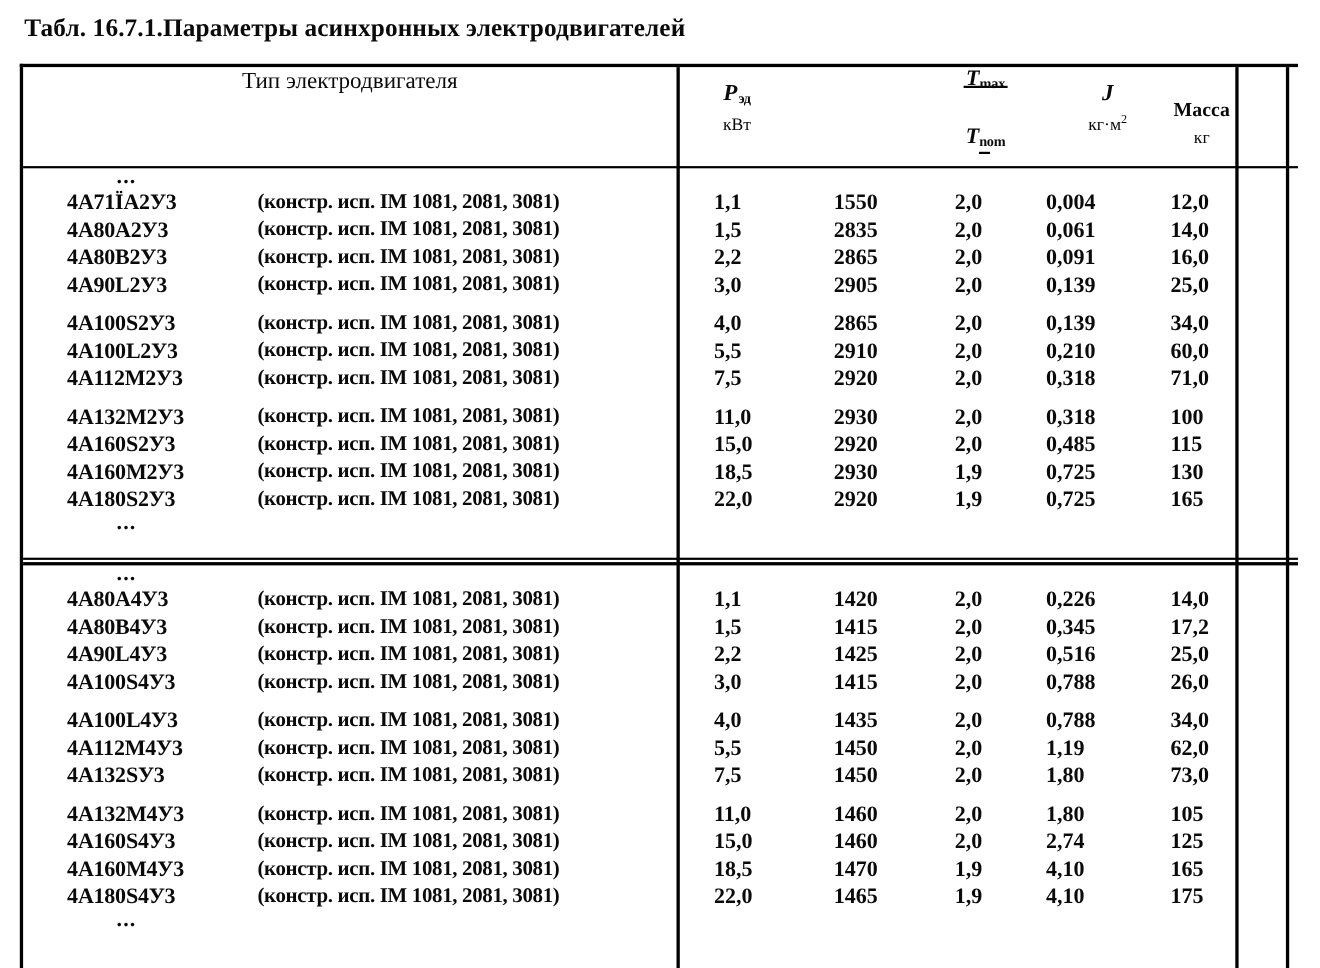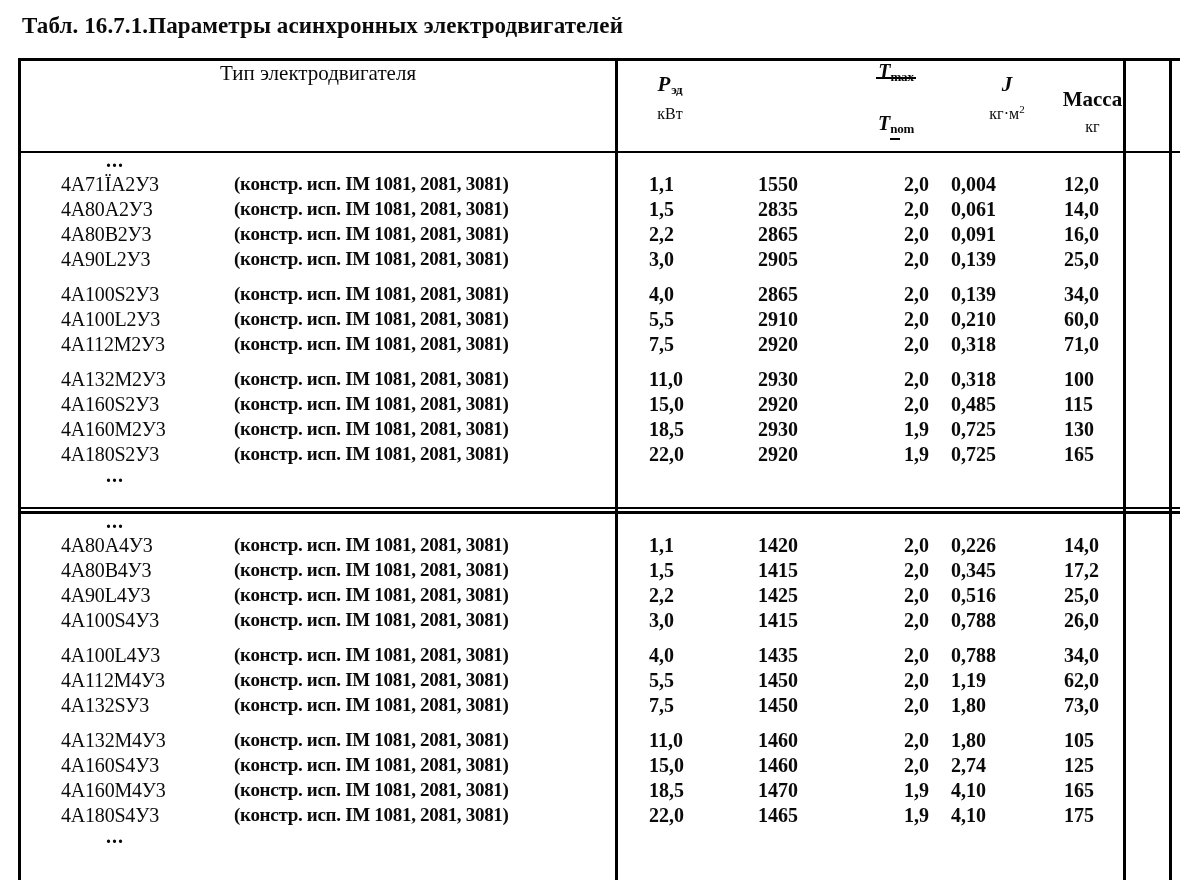--- a/index.html
+++ b/index.html
@@ -163,21 +163,21 @@
     vertical-align: -3px;
     letter-spacing: -0.2px;
     border-bottom: 0;
   }
   .frac-bar {
     width: 100%;
     height: 2px;
     background: #000;
   }
   #head-mass-sym {
-    font-size: 21px;
+    font-size: 18px;
     font-style: normal;
     font-weight: bold;
     margin-top: 28px;
   }
 
   
   .block {
     position: absolute;
     left: 0;
     right: 0;
@@ -190,21 +190,21 @@
     height: 25px;
   }
   .row.gap { margin-top: 10px; }
   .row.ellipsis { height: 20px; }
 
   .cell-type {
     position: absolute;
     left: 40px;
     top: 0;
     font-size: 20px;
-    font-weight: normal;
+    font-weight: bold;
     white-space: nowrap;
     letter-spacing: -0.2px;
   }
   .cell-exec {
     position: absolute;
     left: 213px;
     top: 0;
     font-size: 19px;
     font-weight: bold;
     white-space: nowrap;
@@ -213,21 +213,21 @@
   .num {
     position: absolute;
     top: 0;
     font-size: 20px;
     font-weight: bold;
     white-space: nowrap;
     text-align: left;
   }
   .c-p { left: 628px; }
   .c-n { left: 737px; }
-  .c-t { left: 847px; margin-left: 36px; }
+  .c-t { left: 847px; }
   .c-j { left: 930px; }
   .c-m { left: 1043px; }
 
   .dots {
     position: absolute;
     left: 85px;
     top: -4px;
     font-size: 20px;
     font-weight: bold;
     letter-spacing: 1px;

